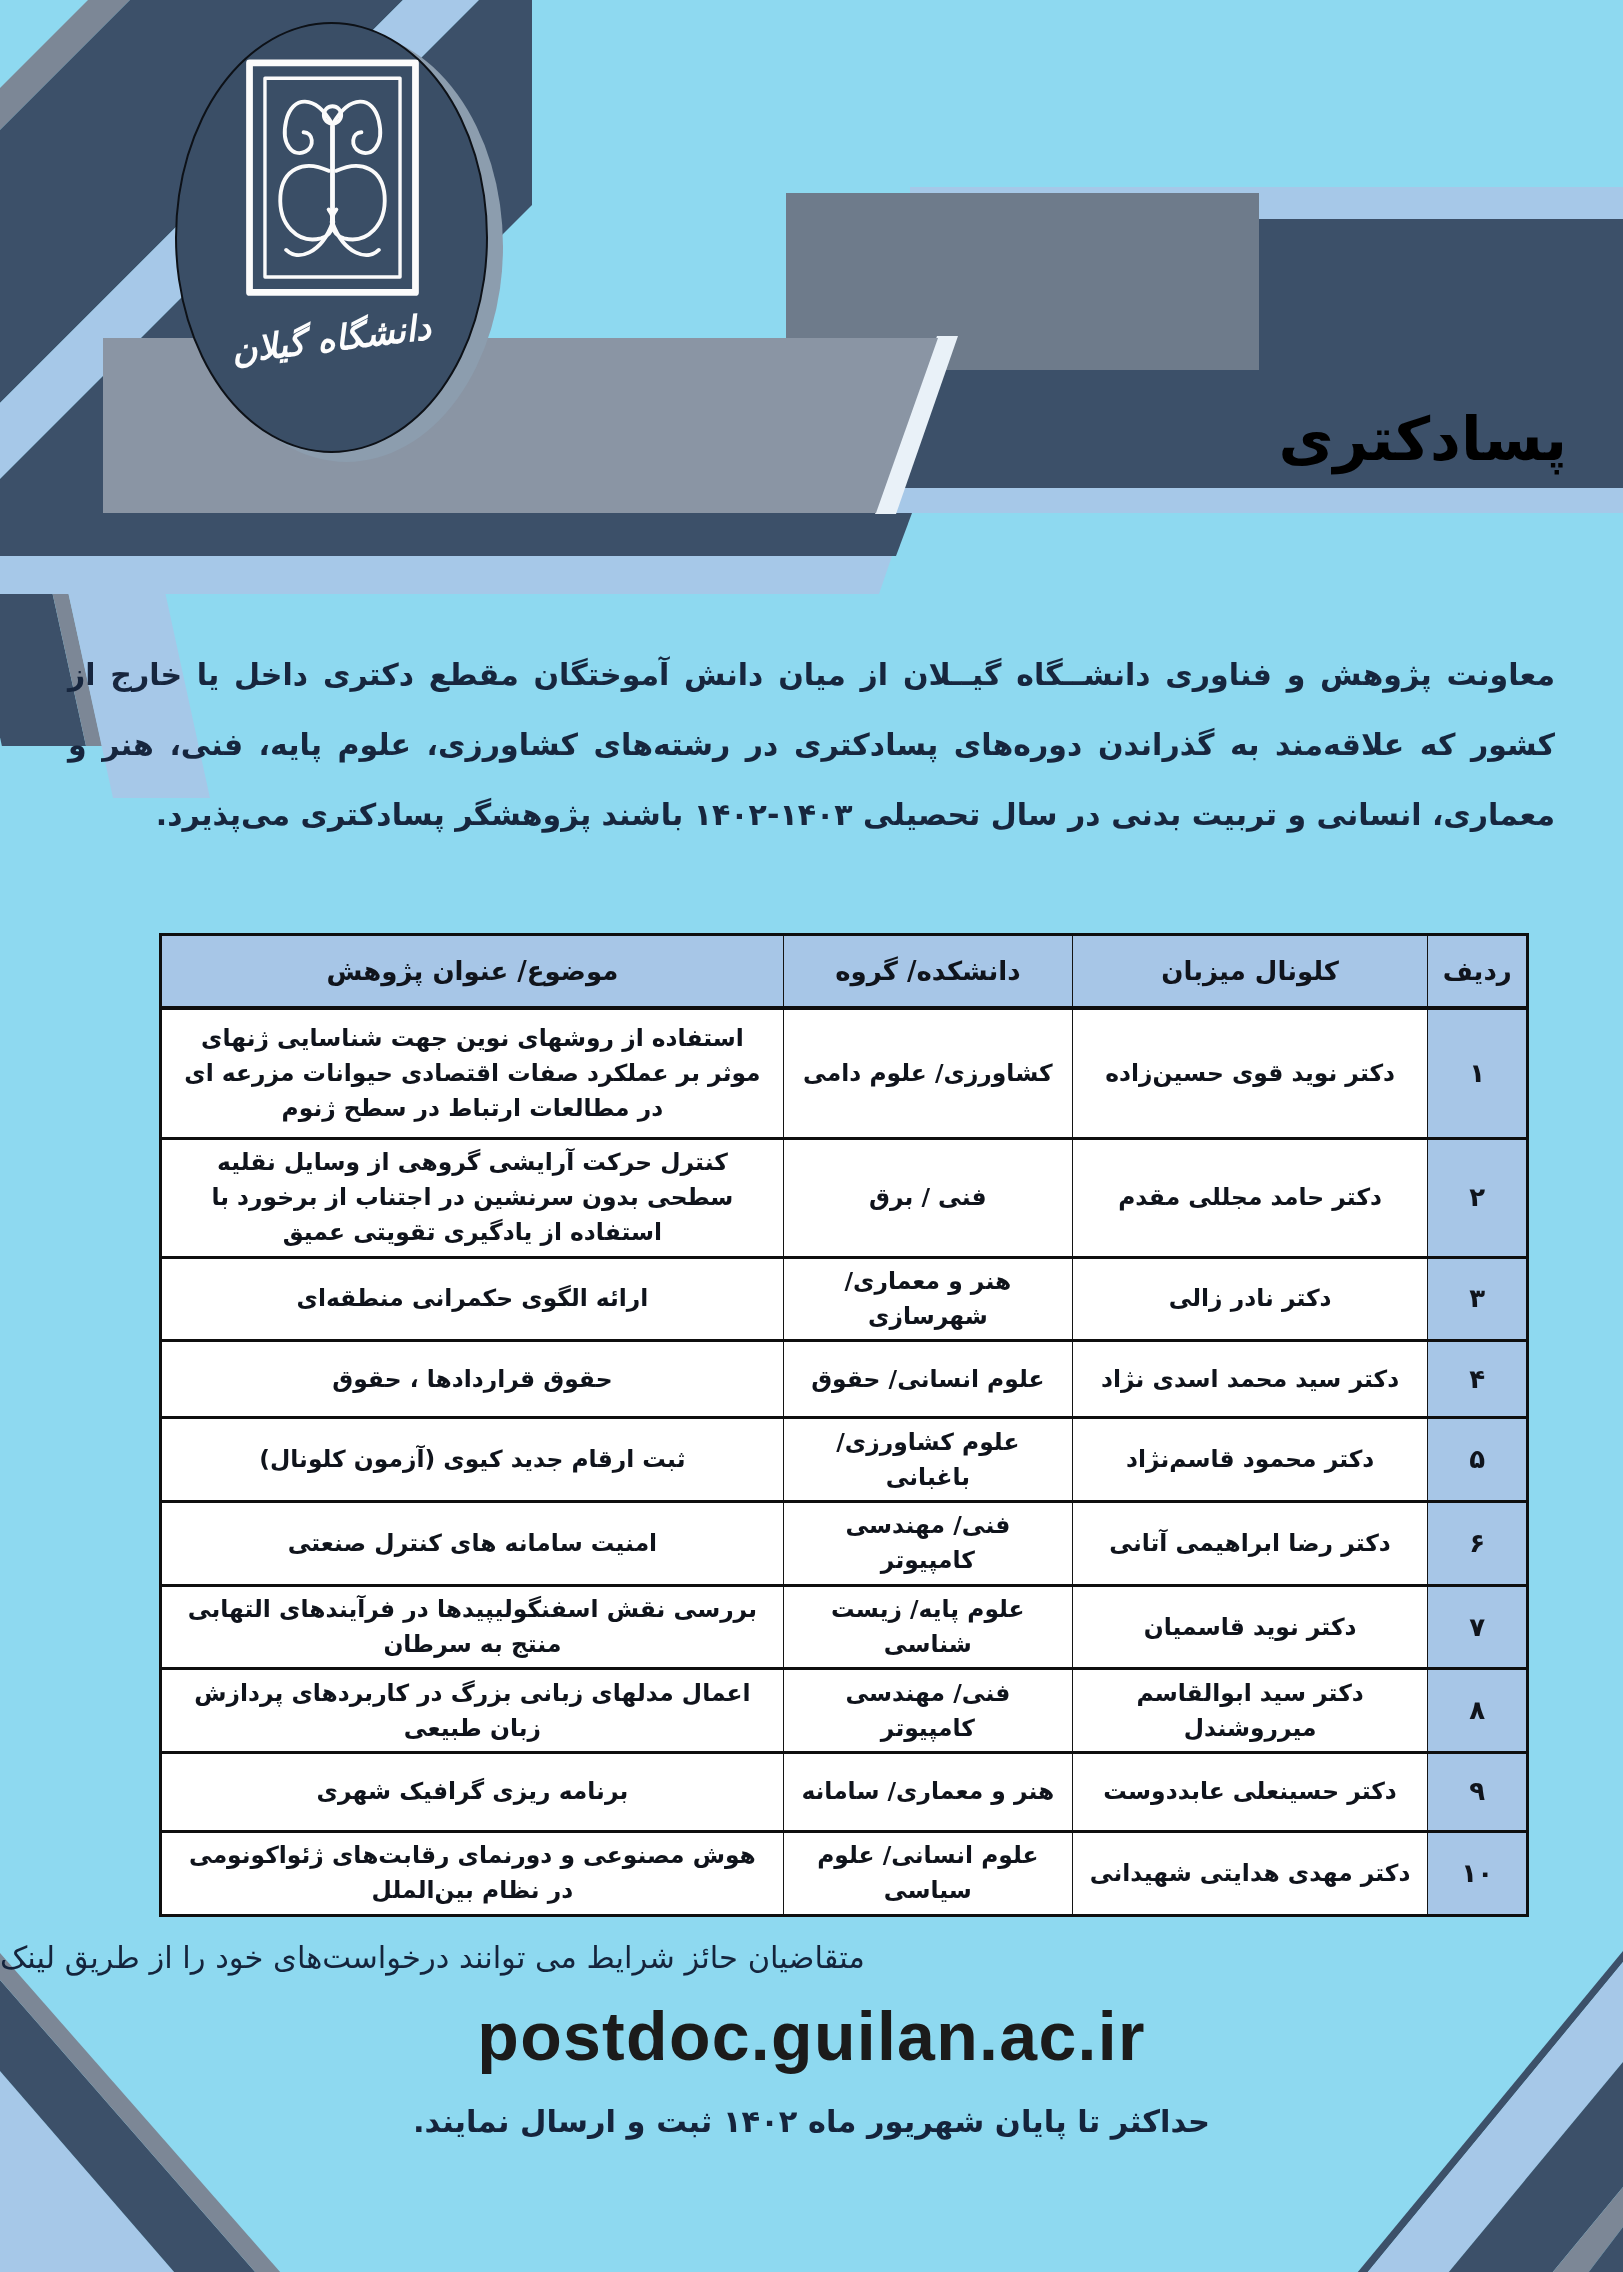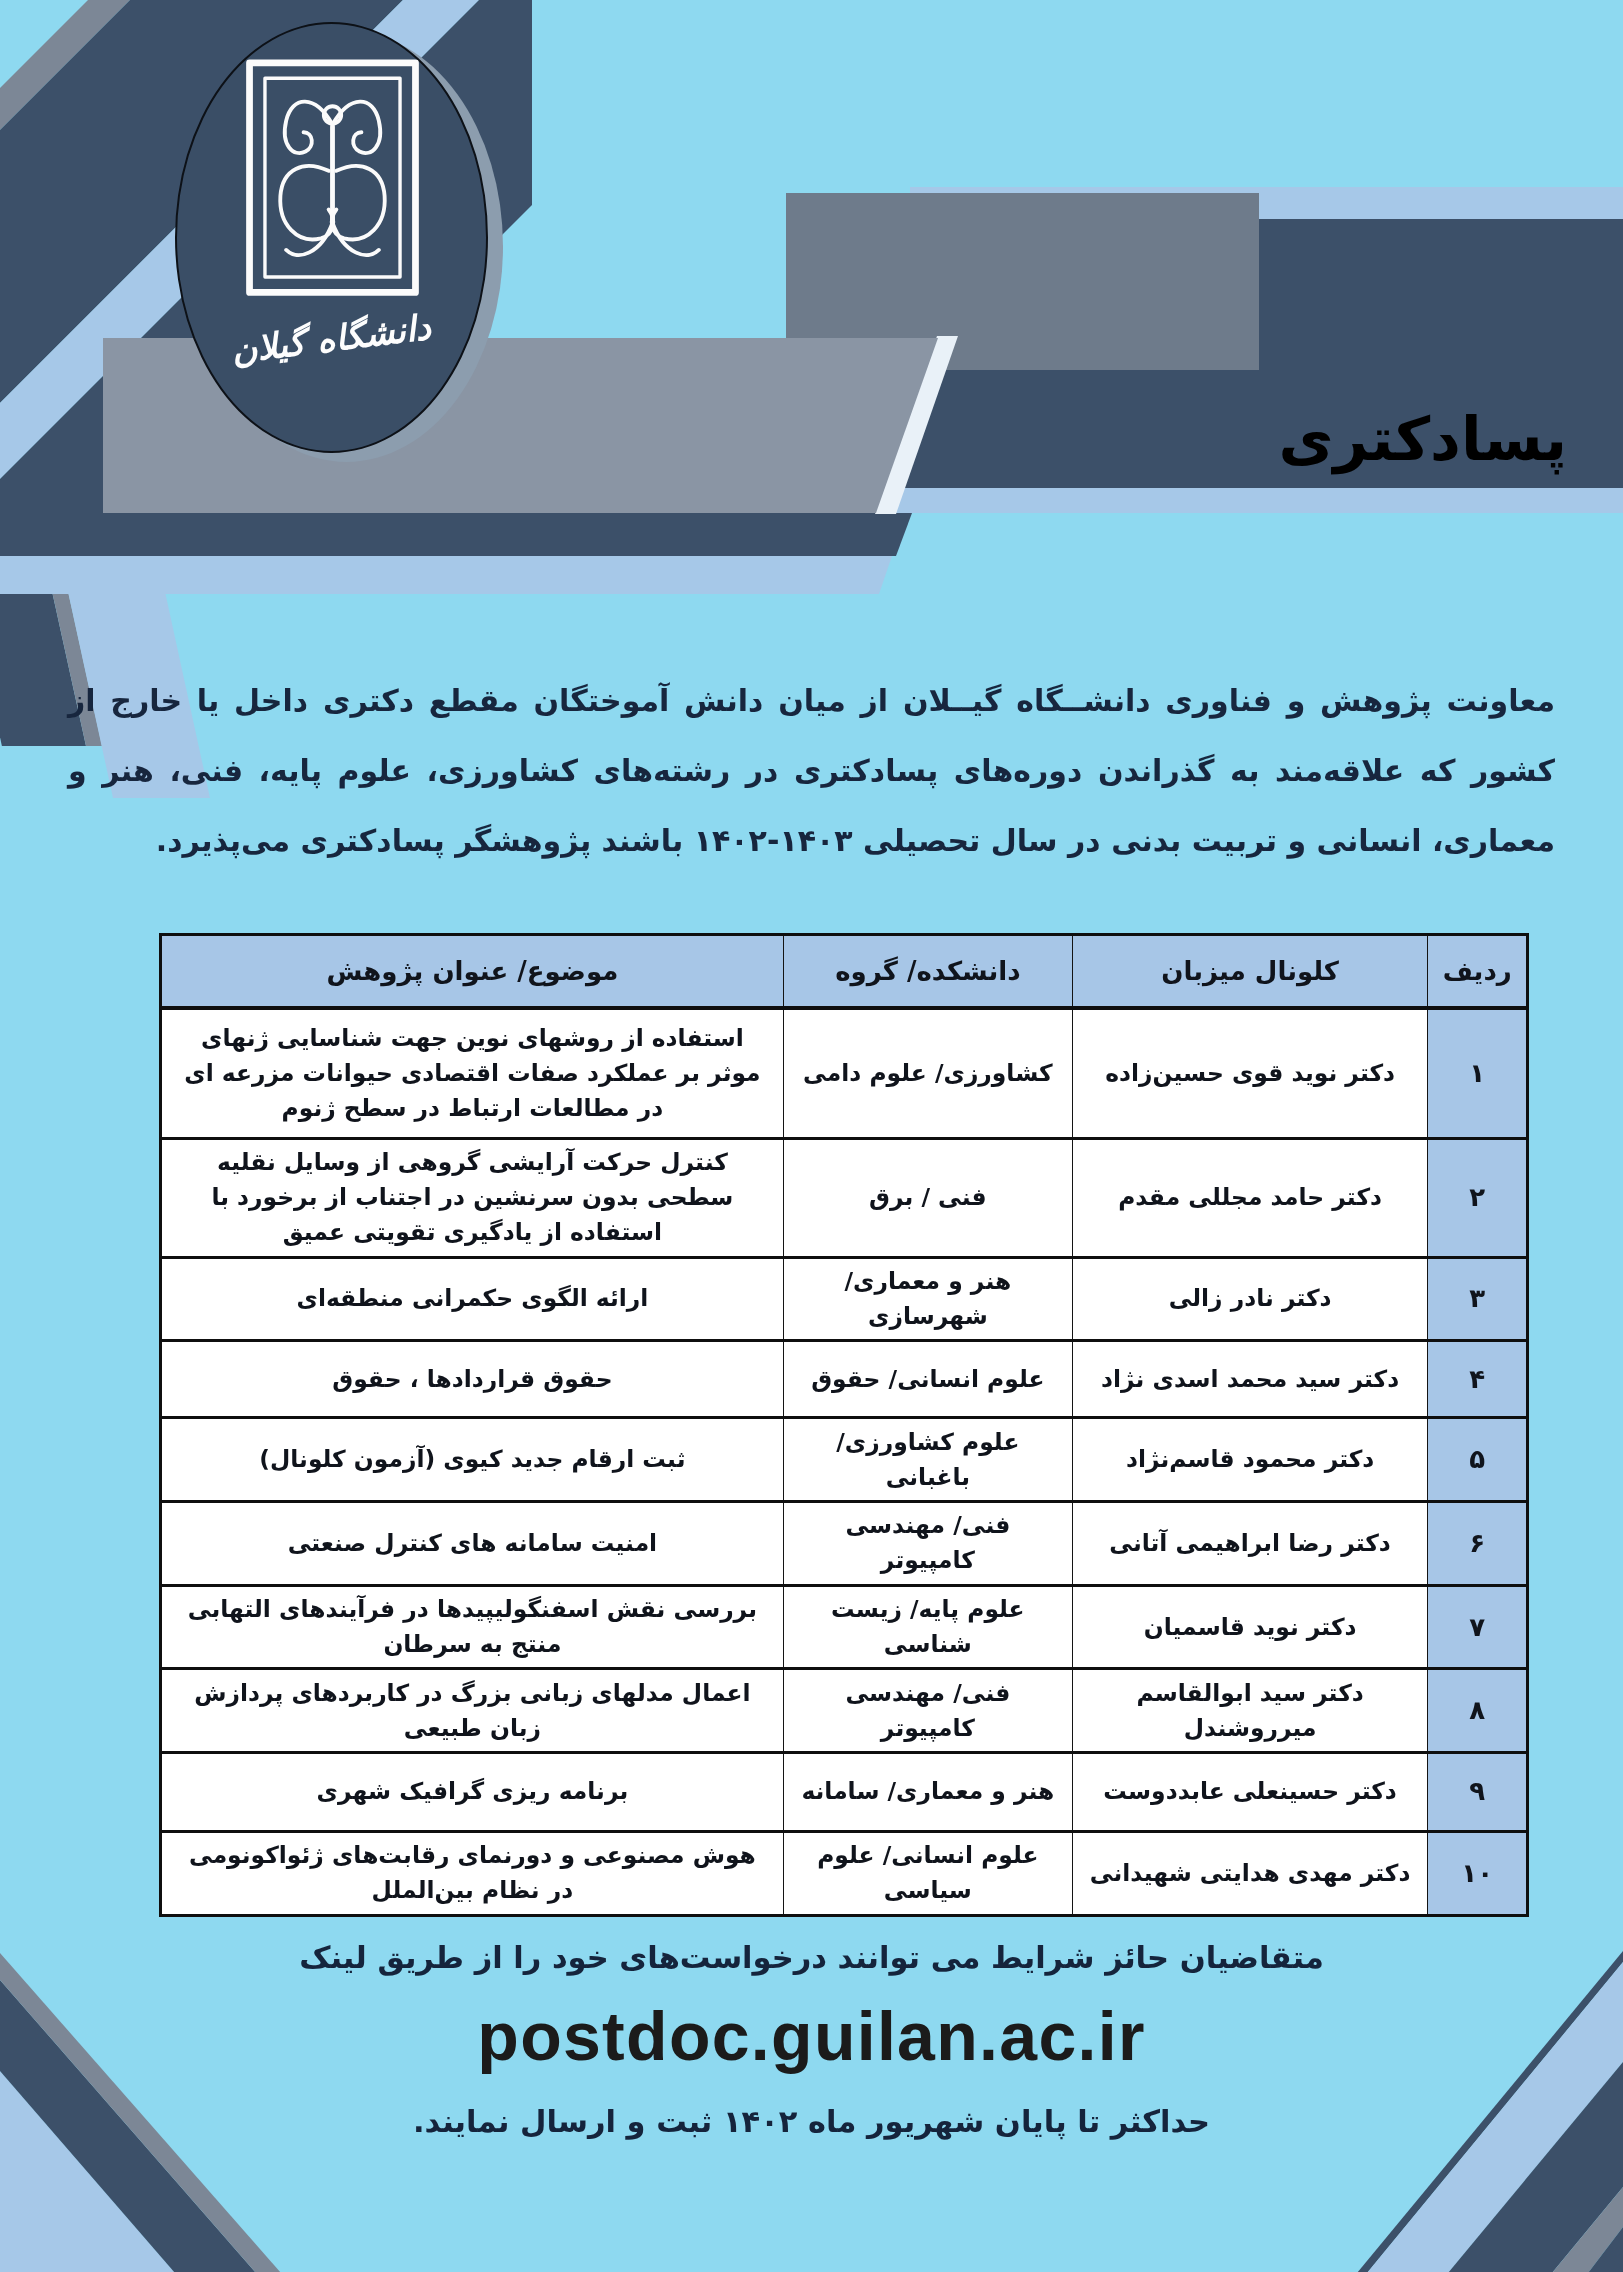--- a/index.html
+++ b/index.html
@@ -52,21 +52,21 @@
               transform:rotate(-7deg);}
 
   
   .title-row{left:149px;top:371px;width:1454px;height:136px;z-index:8;
              display:flex;flex-direction:row;align-items:center;justify-content:flex-start;
              direction:rtl;column-gap:36px;font-weight:bold;font-size:60px;white-space:nowrap;}
   .title-main{color:#dbe7f5;}
   .title-hl{color:#000000;margin-inline-start:36px;}
 
   
-  .intro{left:68px;top:636px;width:1487px;z-index:2;
+  .intro{left:68px;top:610px;width:1487px;z-index:2;
          direction:rtl;text-align:justify;font-weight:bold;font-size:30px;
          line-height:70px;color:#17263e;}
 
   
   .table-wrap{left:159px;top:933px;width:1370px;z-index:2;direction:rtl;}
   table{border-collapse:collapse;width:100%;direction:rtl;
         border:3.9px solid #0f0f0f;background:#fff;}
   th,td{border:1.9px solid #141414;vertical-align:middle;text-align:center;
         font-weight:bold;color:#10141c;padding:5.2px 14.3px;}
   thead th{background:#a7c6e7;height:60px;font-size:26px;border-bottom:4.5px solid #0f0f0f;}
@@ -74,22 +74,22 @@
   tbody td{font-size:23.4px;line-height:1.5;background:#fff;}
   td.c-num{background:#a7c6e7;font-size:26px;}
   col.w-num{width:58px;} col.w-prof{width:365px;} col.w-dept{width:296px;} col.w-topic{width:644px;}
   tbody tr:nth-child(1){height:130px;} tbody tr:nth-child(2){height:84px;}
   tbody tr:nth-child(3){height:68px;} tbody tr:nth-child(4){height:77px;}
   tbody tr:nth-child(5){height:84px;} tbody tr:nth-child(6){height:67px;}
   tbody tr:nth-child(7){height:73px;} tbody tr:nth-child(8){height:67px;}
   tbody tr:nth-child(9){height:79px;} tbody tr:nth-child(10){height:81px;}
 
   
-  .cta-line1{left:0;top:1940px;width:1623px;text-align:center;z-index:2;
-             direction:rtl;font-weight:bold;font-size:30.5px;color:#15243c;}
+  .cta-line1{left:0;top:1940px;width:1623px;text-align:left;z-index:2;
+             direction:rtl;font-weight:normal;font-size:30.5px;color:#15243c;}
   .cta-url{left:0;top:1997px;width:1623px;text-align:center;z-index:2;
            font-family:"Liberation Sans",sans-serif;font-size:68px;font-weight:bold;
            letter-spacing:1.3px;color:#1b1b1b;direction:ltr;}
   .cta-line2{left:0;top:2104px;width:1623px;text-align:center;z-index:2;
              direction:rtl;font-weight:bold;font-size:30.5px;color:#15243c;}
 
   
   .corner{left:0;top:0;width:1623px;height:2273px;z-index:1;pointer-events:none;}
   .corner div{position:absolute;inset:0;}
   .bl-light{background:#a6c8e8;clip-path:polygon(0 2071px,175px 2273px,0 2273px);}

